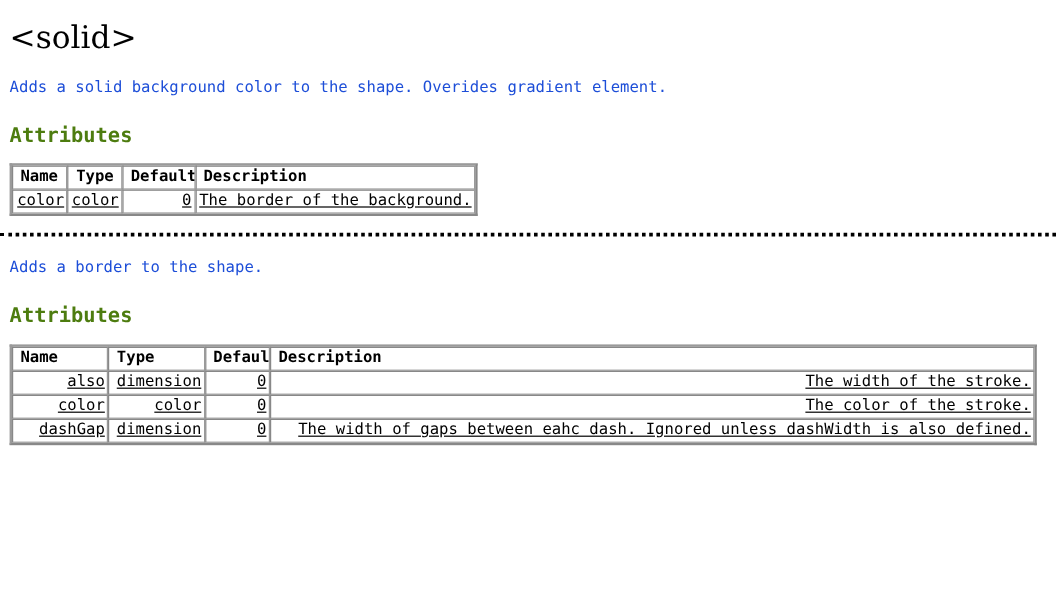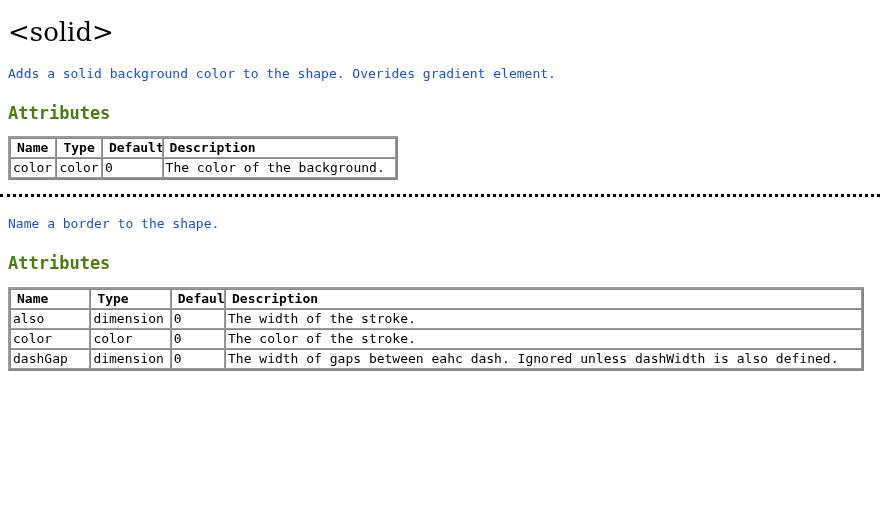--- a/index.html
+++ b/index.html
@@ -70,21 +70,22 @@
     white-space: nowrap;
     overflow: hidden;
   }
   table.attrs th {
     font-weight: bold;
     text-align: left;
     padding-left: 6px;
     padding-right: 6px;
   }
   table.attrs td {
-    text-align: left;
+    text-align: right;
+    text-decoration: underline;
   }
 
   
   #table-solid { width: 390px; }
   #table-solid col.c-name { width: 46px; }
   #table-solid col.c-type { width: 45px; }
   #table-solid col.c-def  { width: 60px; }
   #table-solid col.c-desc { width: 231px; }
 
   
@@ -130,32 +131,32 @@
           <th>Type</th>
           <th>Default</th>
           <th>Description</th>
         </tr>
       </thead>
       <tbody>
         <tr>
           <td>color</td>
           <td>color</td>
           <td>0</td>
-          <td>The color of the background.</td>
+          <td>The border of the background.</td>
         </tr>
       </tbody>
     </table>
   </div>
 
   <hr class="sep">
 
   <div>
 
 
-    <p class="desc">Name a border to the shape.</p>
+    <p class="desc">Adds a border to the shape.</p>
 
     <h2 class="section-title">Attributes</h2>
 
     <table class="attrs" id="table-stroke">
       <colgroup>
         <col class="c-name">
           <col class="c-type">
           <col class="c-def">
           <col class="c-desc">
       </colgroup>

